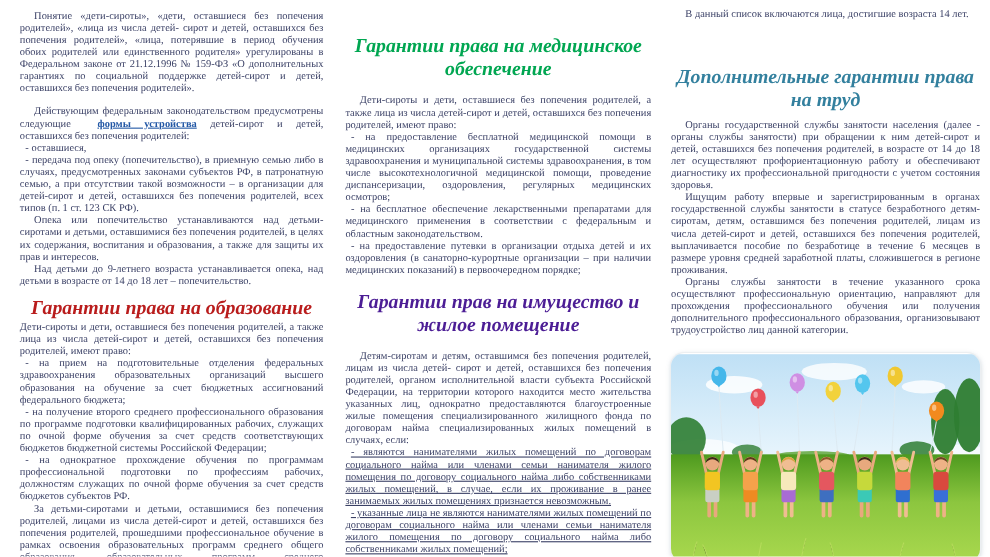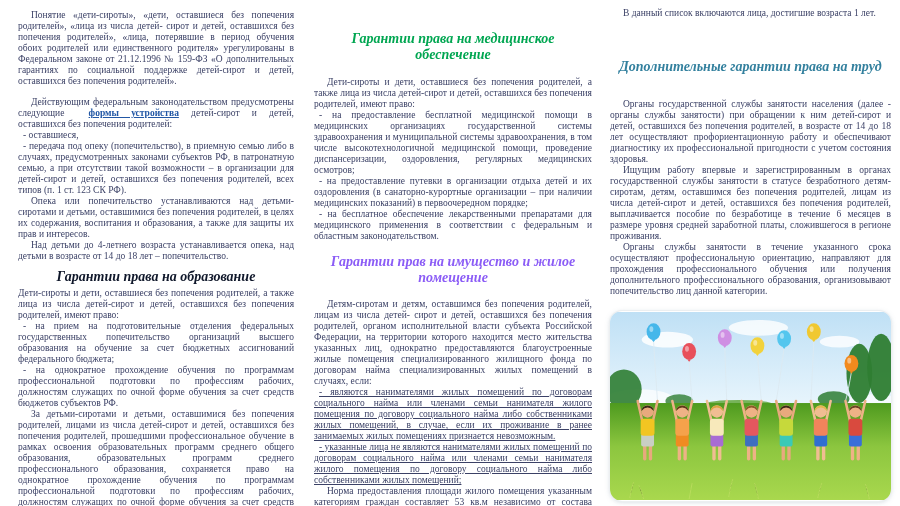--- a/index.html
+++ b/index.html
@@ -15,65 +15,66 @@
   #col1{left:314px;top:24px;width:278px;}
   #col2{left:610px;top:8px;width:281px;}
   p{margin:0;text-align:justify;font-size:9.5px;line-height:11px;}
   p.indent{text-indent:13px;}
   p.bullet{text-indent:5px;}
   p.gap{margin-top:10px;}
   p.gap-sm{margin-top:13px;}
   p.u{text-decoration:underline;}
   span.bold{font-weight:normal;}
   span.link{color:var(--link);font-weight:bold;text-decoration:underline;padding-left:12px;}
-  .heading{font-size:14px;font-weight:bold;font-style:italic;text-align:center;margin:7px 0 3px;}
+  .heading{font-size:18px;font-weight:bold;font-style:italic;text-align:center;margin:7px 0 3px;}
   .heading.mb{margin-bottom:14px;}
   .heading.gap2{margin-top:12px;margin-bottom:6px;}
-  .heading.big-gap{margin-top:40px;margin-bottom:24px;}
+  .heading.big-gap{margin-top:40px;margin-bottom:8px;}
   .photo-frame{
     margin-top:14px;width:100%;height:190px;border-radius:12px;overflow:hidden;
     box-shadow:0 0 0 1px #eceff1, 0 1px 5px rgba(120,140,160,.35);
   }
   .photo-frame svg{display:block;width:100%;height:100%;}
 </style>
 </head>
 <body>
 
 <div class="col" id="col0">
     <p class="indent"><span>Понятие «дети-сироты», «дети, оставшиеся без попечения родителей», «лица из числа детей- сирот и детей, оставшихся без попечения родителей», «лица, потерявшие в период обучения обоих родителей или единственного родителя» урегулированы в Федеральном законе от 21.12.1996 № 159-ФЗ «О дополнительных гарантиях по социальной поддержке детей-сирот и детей, оставшихся без попечения родителей».</span></p>
     <p class="indent gap"><span>Действующим федеральным законодательством предусмотрены следующие </span><span class="link">формы устройства</span><span> детей-сирот и детей, оставшихся без попечения родителей:</span></p>
     <p class="bullet"><span>- оставшиеся,</span></p>
     <p class="bullet"><span>- передача под опеку (попечительство), в приемную семью либо в случаях, предусмотренных законами субъектов РФ, в патронатную семью, а при отсутствии такой возможности – в организации для детей-сирот и детей, оставшихся без попечения родителей, всех типов (п. 1 ст. 123 СК РФ).</span></p>
     <p class="indent"><span>Опека или попечительство устанавливаются над детьми-сиротами и детьми, оставшимися без попечения родителей, в целях их содержания, воспитания и образования, а также для защиты их прав и интересов.</span></p>
-    <p class="indent"><span>Над детьми до 4-летнего возраста устанавливается </span><span class="bold">опека</span><span>, над детьми в возрасте от 14 до 18 лет – </span><span class="bold">попечительство.</span></p>
-    <div class="heading" style="color: #0f172a;">Гарантии права на образование</div>
+    <p class="indent"><span>Над детьми до 9-летнего возраста устанавливается </span><span class="bold">опека</span><span>, над детьми в возрасте от 14 до 18 лет – </span><span class="bold">попечительство.</span></p>
+    <div class="heading" style="color: #b91c1c;">Гарантии права на образование</div>
     <p><span>Дети-сироты и дети, оставшиеся без попечения родителей, а также лица из числа детей-сирот и детей, оставшихся без попечения родителей, имеют право:</span></p>
-    <p class="bullet"><span>- на прием на подготовительные отделения федеральных государственных попечительство организаций высшего образования на обучение за счет бюджетных ассигнований федерального бюджета;</span></p>
+    <p class="bullet"><span>- на прием на подготовительные отделения федеральных здравоохранения образовательных организаций высшего образования на обучение за счет бюджетных ассигнований федерального бюджета;</span></p>
+    <p class="bullet"><span>- на получение второго среднего профессионального образования по программе подготовки квалифицированных рабочих, служащих по очной форме обучения за счет средств соответствующих бюджетов бюджетной системы Российской Федерации;</span></p>
     <p class="bullet"><span>- на однократное прохождение обучения по программам профессиональной подготовки по профессиям рабочих, должностям служащих по очной форме обучения за счет средств бюджетов субъектов РФ.</span></p>
     <p class="indent"><span>За детьми-сиротами и детьми, оставшимися без попечения родителей, лицами из числа детей-сирот и детей, оставшихся без попечения родителей, прошедшими профессиональное обучение в рамках освоения образовательных программ среднего общего образования, образовательных программ среднего профессионального образования, сохраняется право на однократное прохождение обучения по программам профессиональной подготовки по профессиям рабочих, должностям служащих по очной форме обучения за счет средств бюджетов субъектов РФ.</span></p>
   </div>
 <div class="col" id="col1">
     <div class="heading mb" style="color: rgb(0, 166, 81);">Гарантии права на медицинское обеспечение</div>
     <p class="indent gap"><span>Дети-сироты и дети, оставшиеся без попечения родителей, а также лица из числа детей-сирот и детей, оставшихся без попечения родителей, имеют право:</span></p>
     <p class="bullet"><span>- на предоставление бесплатной медицинской помощи в медицинских организациях государственной системы здравоохранения и муниципальной системы здравоохранения, в том числе высокотехнологичной медицинской помощи, проведение диспансеризации, оздоровления, регулярных медицинских осмотров;</span></p>
+    <p class="bullet"><span>- на бесплатное обеспечение лекарственными препаратами для медицинского применения в соответствии с федеральным и областным законодательством.</span></p>
     <p class="bullet"><span>- на предоставление путевки в организации отдыха детей и их оздоровления (в санаторно-курортные организации – при наличии медицинских показаний) в первоочередном порядке;</span></p>
-    <p class="bullet"><span>- на бесплатное обеспечение лекарственными препаратами для медицинского применения в соответствии с федеральным и областным законодательством.</span></p>
-    <div class="heading gap2" style="color: #8b5cf6;">Гарантии прав на имущество и жилое помещение</div>
+    <div class="heading gap2" style="color: #4c1d95;">Гарантии прав на имущество и жилое помещение</div>
     <p class="indent gap-sm"><span>Детям-сиротам и детям, оставшимся без попечения родителей, лицам из числа детей- сирот и детей, оставшихся без попечения родителей, органом исполнительной власти субъекта Российской Федерации, на территории которого находится место жительства указанных лиц, однократно предоставляются благоустроенные жилые помещения специализированного жилищного фонда по договорам найма специализированных жилых помещений в случаях, если:</span></p>
     <p class="bullet u"><span>- являются нанимателями жилых помещений по договорам социального найма или членами семьи нанимателя жилого помещения по договору социального найма либо собственниками жилых помещений, в случае, если их проживание в ранее занимаемых жилых помещениях признается невозможным.</span></p>
     <p class="bullet u"><span>- указанные лица не являются нанимателями жилых помещений по договорам социального найма или членами семьи нанимателя жилого помещения по договору социального найма либо собственниками жилых помещений;</span></p>
     <p class="indent"><span>Норма предоставления площади жилого помещения указанным категориям граждан составляет 53 кв.м независимо от состава семьи.</span></p>
     <p class="indent"><span>Жилые помещения предоставляются указанным лицам по достижении ими возраста 18 лет, а также в случае приобретения ими полной дееспособности до достижения совершеннолетия.</span></p>
   </div>
 <div class="col" id="col2">
-    <p class="indent"><span>В данный список включаются лица, достигшие возраста 1 лет.</span></p>
+    <p class="indent"><span>В данный список включаются лица, достигшие возраста 14 лет.</span></p>
     <div class="heading big-gap" style="color: rgb(51, 128, 158);">Дополнительные гарантии права на труд</div>
     <p class="indent"><span>Органы государственной службы занятости населения (далее - органы службы занятости) при обращении к ним детей-сирот и детей, оставшихся без попечения родителей, в возрасте от 14 до 18 лет осуществляют профориентационную работу и обеспечивают диагностику их профессиональной пригодности с учетом состояния здоровья.</span></p>
     <p class="indent"><span>Ищущим работу впервые и зарегистрированным в органах государственной службы занятости в статусе безработного детям-сиротам, детям, оставшимся без попечения родителей, лицам из числа детей-сирот и детей, оставшихся без попечения родителей, выплачивается пособие по безработице в течение 6 месяцев в размере уровня средней заработной платы, сложившегося в регионе проживания.</span></p>
-    <p class="indent"><span>Органы службы занятости в течение указанного срока осуществляют профессиональную ориентацию, направляют для прохождения профессионального обучения или получения дополнительного профессионального образования, организовывают попечительство лиц данной категории.</span></p>
+    <p class="indent"><span>Органы службы занятости в течение указанного срока осуществляют профессиональную ориентацию, направляют для прохождения профессионального обучения или получения дополнительного профессионального образования, организовывают трудоустройство лиц данной категории.</span></p>
     <div class="photo-frame">
   <svg viewBox="0 0 284 190" xmlns="http://www.w3.org/2000/svg">
     <defs>
       <linearGradient id="sky" x1="0" y1="0" x2="0" y2="1">
         <stop offset="0" stop-color="#bfe0f5"></stop>
             <stop offset="1" stop-color="#eaf6fd"></stop>
       </linearGradient>
       <linearGradient id="grass" x1="0" y1="0" x2="0" y2="1">
         <stop offset="0" stop-color="#4e9a1f"></stop>
             <stop offset="0.45" stop-color="#8cc63f"></stop>

